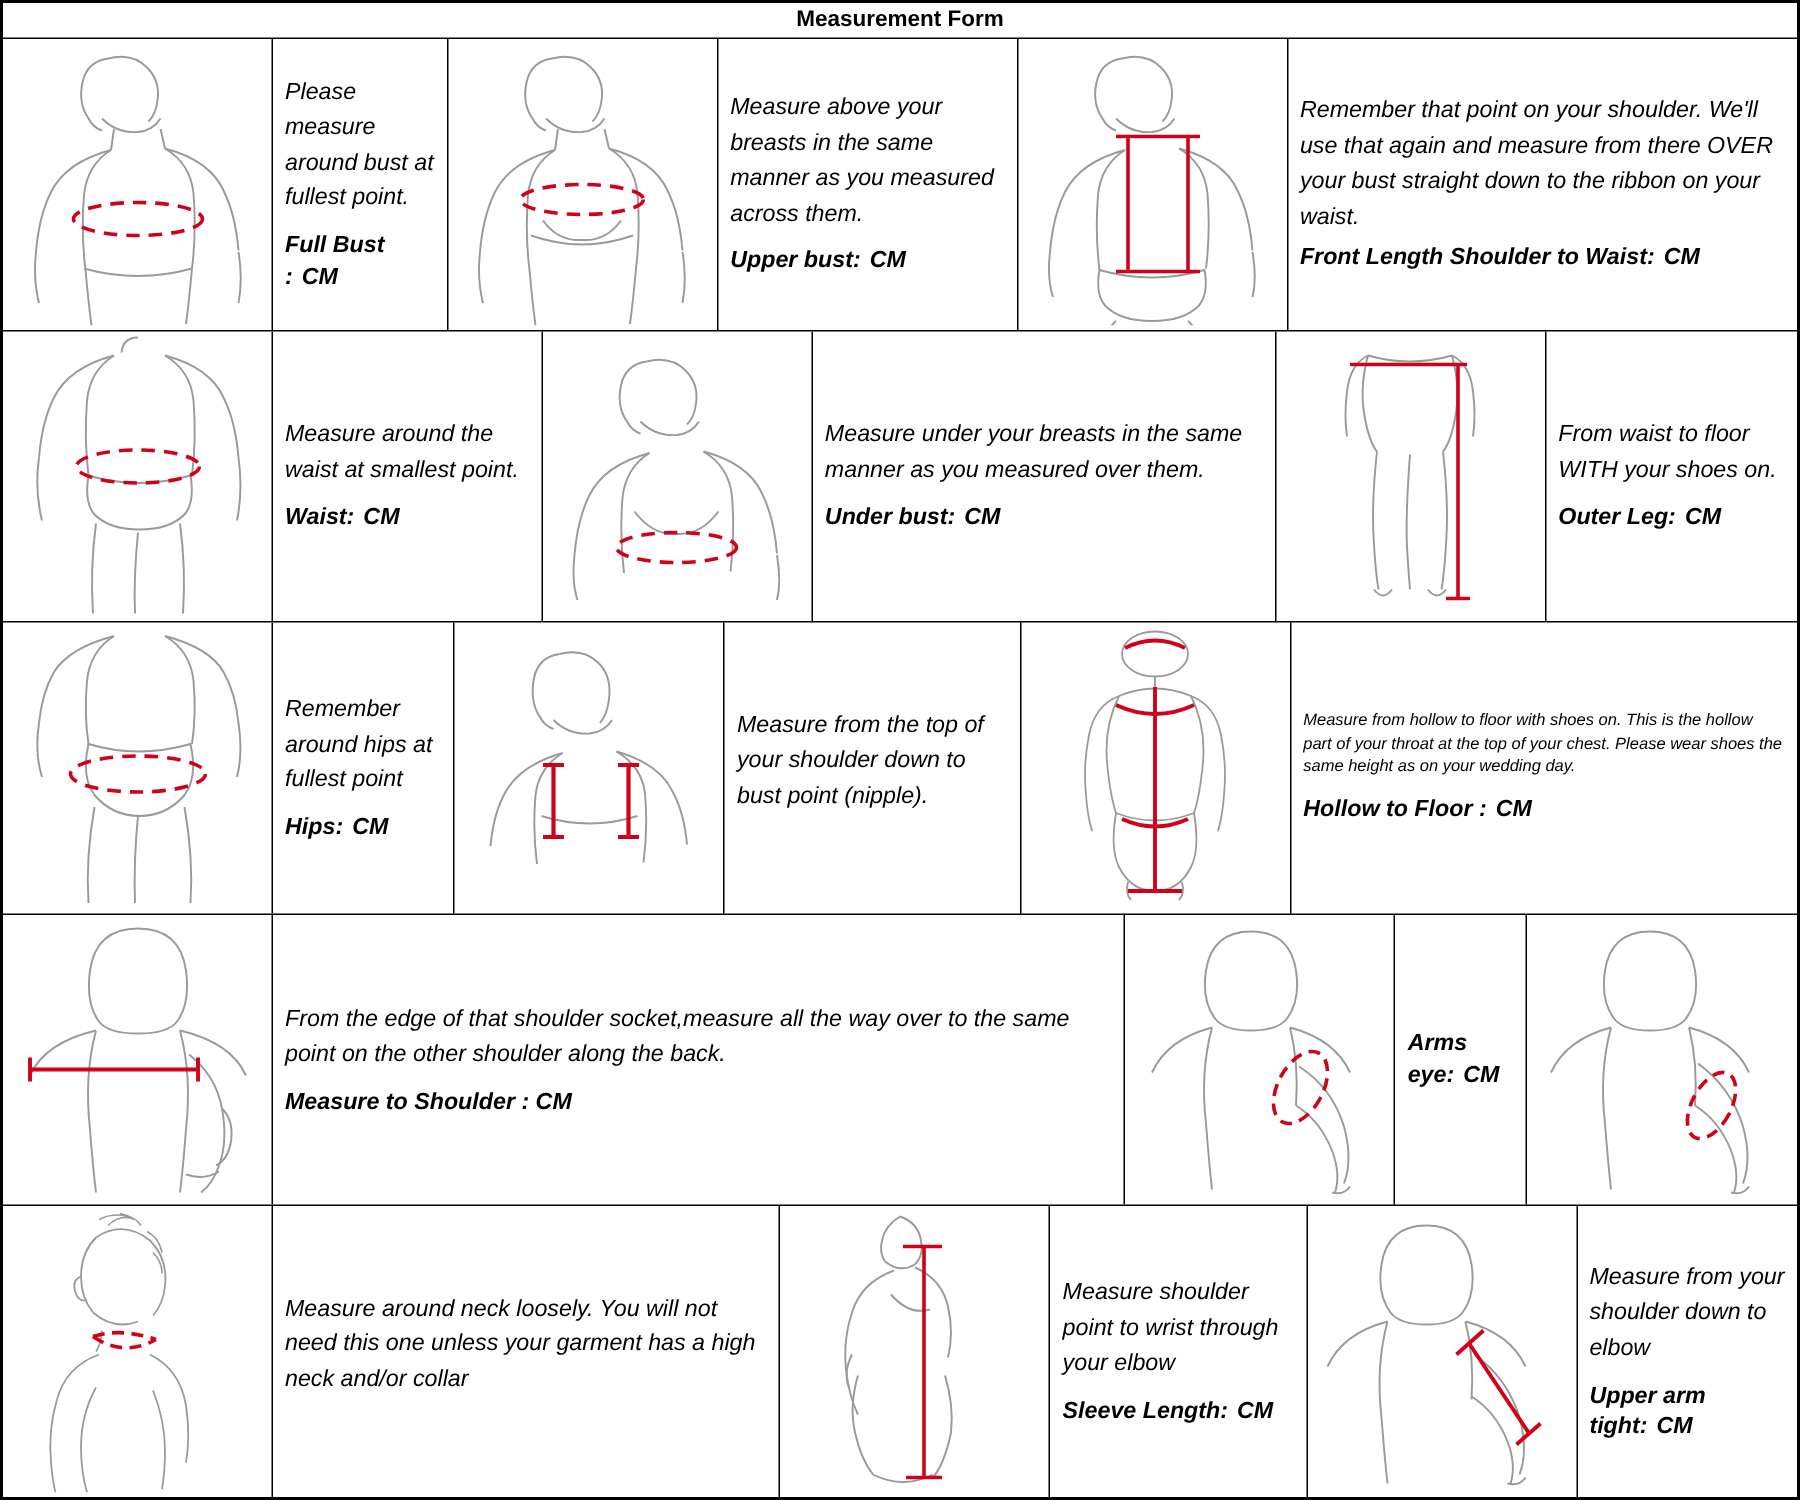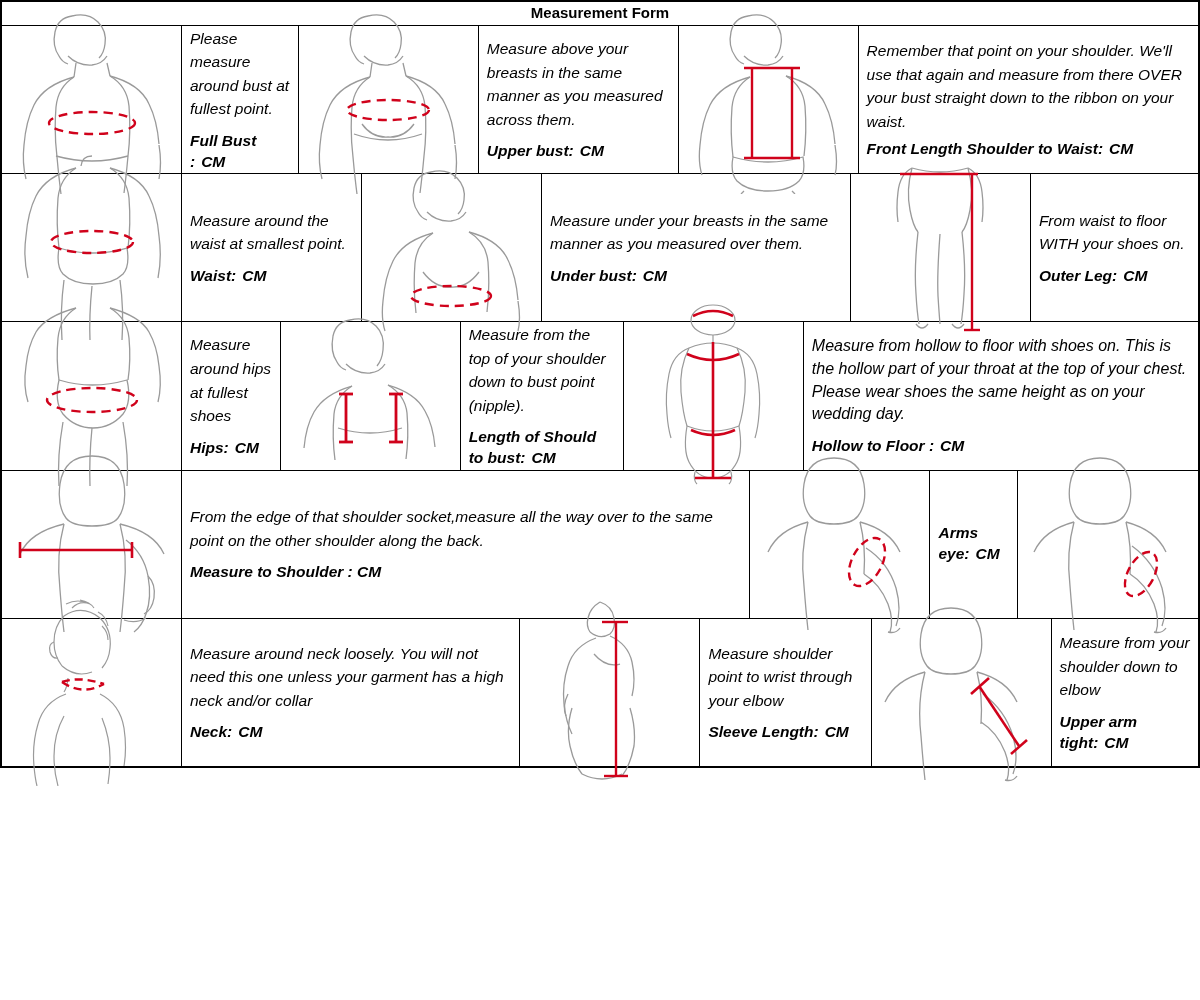--- a/index.html
+++ b/index.html
@@ -9,21 +9,21 @@
   }
   body {
     width: 1200px;
     height: 1000px;
     font-family: "Liberation Sans", sans-serif;
     color: #000;
     overflow: hidden;
   }
   #sheet {
     width: 1200px;
-    height: 768px;
+    height: 1000px;
     box-sizing: border-box;
     border: 2px solid #000;
     display: flex;
     flex-direction: column;
   }
   #form-title {
     text-align: center;
     font-weight: bold;
     font-size: 15px;
     line-height: 20px;
@@ -67,21 +67,21 @@
     flex-direction: column;
     justify-content: center;
     padding: 6px 8px 6px 8px;
   }
   .desc {
     font-size: 15.5px;
     line-height: 1.52;
     margin: 0 0 10px 0;
   }
   .desc.small {
-    font-size: 16px;
+    font-size: 11px;
     line-height: 1.42;
   }
   .desc.tiny {
     font-size: 12.5px;
     line-height: 1.42;
   }
   .label {
     font-size: 15.5px;
     font-weight: bold;
     line-height: 1.35;
@@ -271,21 +271,21 @@
             <path d="M57 120 q-6 34 -4 64 M117 120 q6 34 4 64"></path>
             <path d="M86 126 q-3 30 -2 58"></path>
           </g>
           <g fill="none" stroke="#d0021b" stroke-width="2.4" stroke-dasharray="9 6">
             <ellipse cx="86" cy="98" rx="45" ry="12"></ellipse>
           </g>
         </svg>
       </div>
 
       <div class="cell txt">
-        <p class="desc">Measure around hips at fullest shoes</p>
+        <p class="desc">Remember around hips at fullest point</p>
         <p class="label"><span>Hips:</span><span class="unit">CM</span></p>
       </div>
 
       <div class="cell fig">
         <svg width="172" height="188" viewBox="0 0 172 188">
           <g fill="none" stroke="#9a9a9a" stroke-width="1.3">
             <path d="M66 18 q-14 2 -17 16 q-3 16 4 26 q3 6 9 8"></path>
             <path d="M66 18 q16 -4 26 6 q9 9 7 24 q-1 10 -6 16"></path>
             <path d="M62 62 q10 10 24 9 q10 -1 15 -9"></path>
             <path d="M68 84 q-28 8 -38 26 q-8 14 -10 36"></path>
@@ -300,21 +300,20 @@
             <path d="M55 140 L69 140"></path>
             <path d="M112 92 L112 140"></path>
             <path d="M105 92 L119 92"></path>
             <path d="M105 140 L119 140"></path>
           </g>
         </svg>
       </div>
 
       <div class="cell txt">
         <p class="desc">Measure from the top of your shoulder down to bust point (nipple).</p>
-        <p class="label"><span>Length of Should to bust:</span><span class="unit">CM</span></p>
       </div>
 
       <div class="cell fig">
         <svg width="172" height="188" viewBox="0 0 172 188">
           <g fill="none" stroke="#9a9a9a" stroke-width="1.2">
             <ellipse cx="86" cy="18" rx="22" ry="15"></ellipse>
             <path d="M86 33 l0 8"></path>
             <path d="M62 46 q24 -10 48 0 q10 20 8 44 q-2 22 -6 34"></path>
             <path d="M62 46 q-10 20 -8 44 q2 22 6 34"></path>
             <path d="M60 124 q26 10 52 0 q4 24 -2 36 q-8 16 -24 16 q-16 0 -24 -16 q-6 -12 -2 -36z"></path>
@@ -430,21 +429,20 @@
           </g>
           <g fill="none" stroke="#d0021b" stroke-width="2.4" stroke-dasharray="8 5">
             <path d="M56 84 q20 14 42 2"></path>
             <path d="M56 84 q18 -6 42 2"></path>
           </g>
         </svg>
       </div>
 
       <div class="cell txt">
         <p class="desc">Measure around neck loosely. You will not need this one unless your garment has a high neck and/or collar</p>
-        <p class="label"><span>Neck:</span><span class="unit">CM</span></p>
       </div>
 
       <div class="cell fig">
         <svg width="172" height="188" viewBox="0 0 172 188">
           <g fill="none" stroke="#9a9a9a" stroke-width="1.3">
             <path d="M76 4 q-10 6 -12 16 q-2 8 2 14"></path>
             <path d="M76 4 q12 4 14 16 q2 10 -4 16"></path>
             <path d="M66 34 q10 8 20 2"></path>
             <path d="M72 40 q-22 8 -28 28 q-6 18 -4 38 q2 18 8 30"></path>
             <path d="M86 38 q18 8 22 26 q4 18 0 34"></path>

